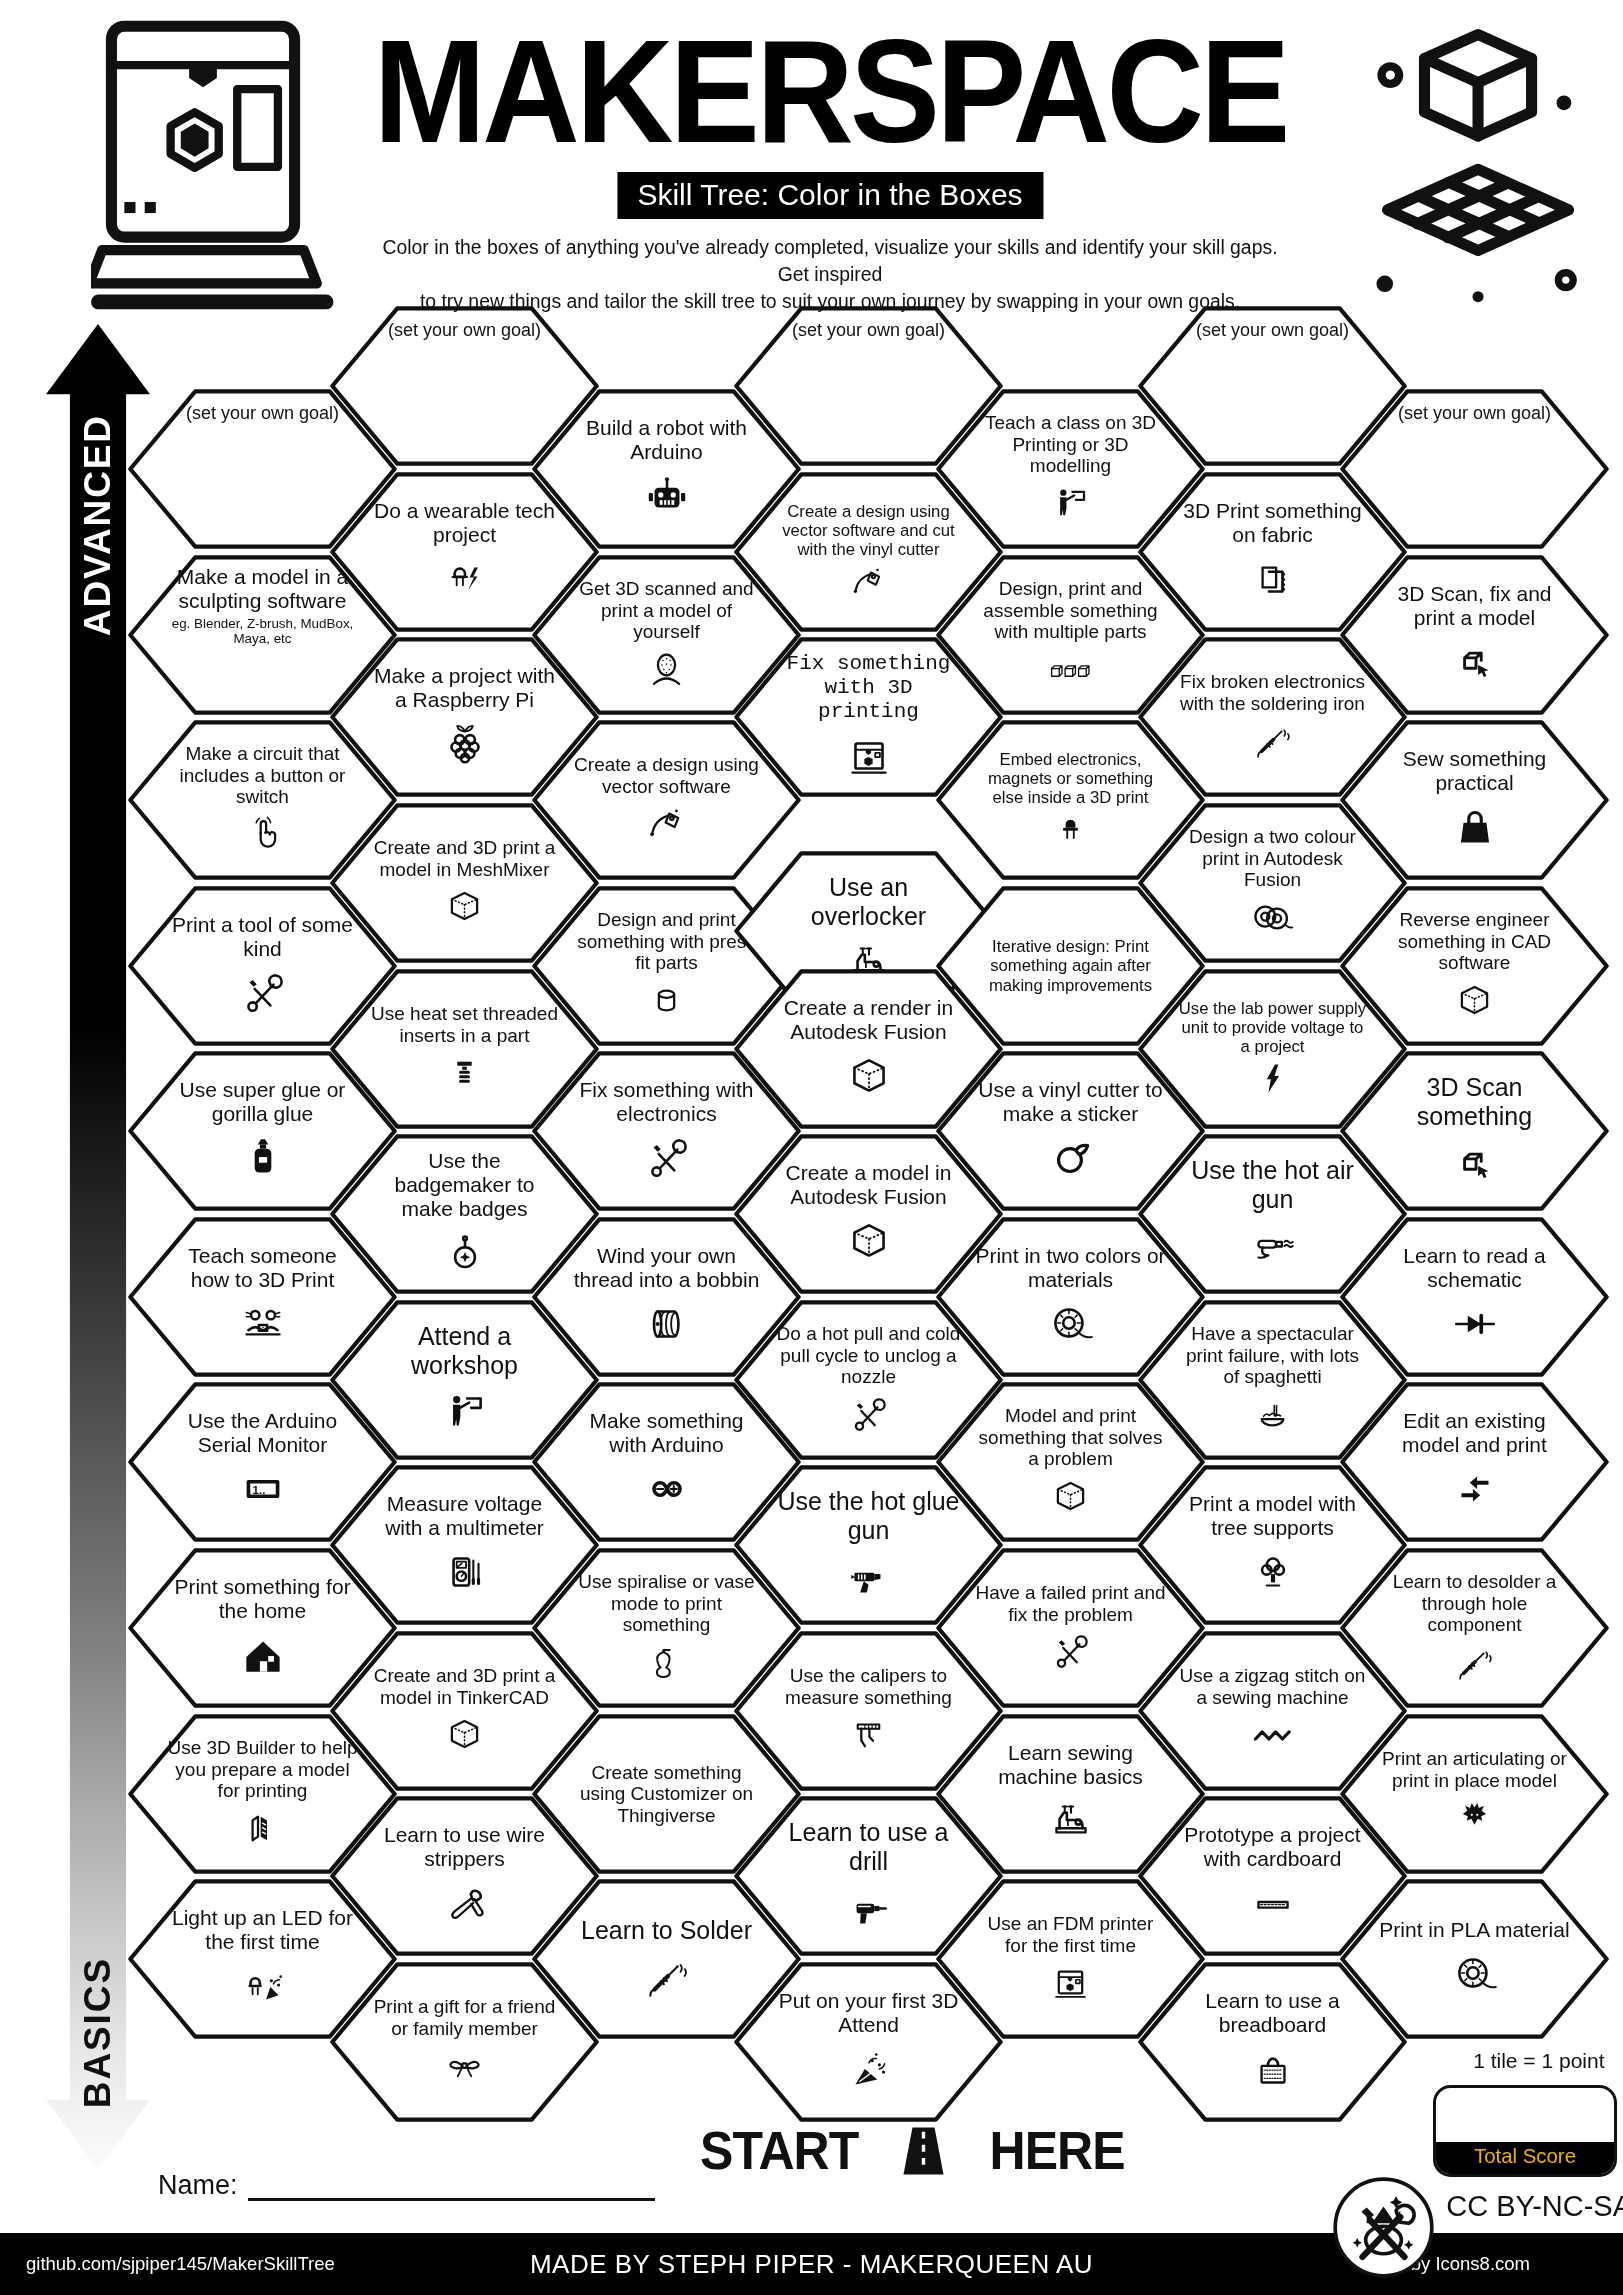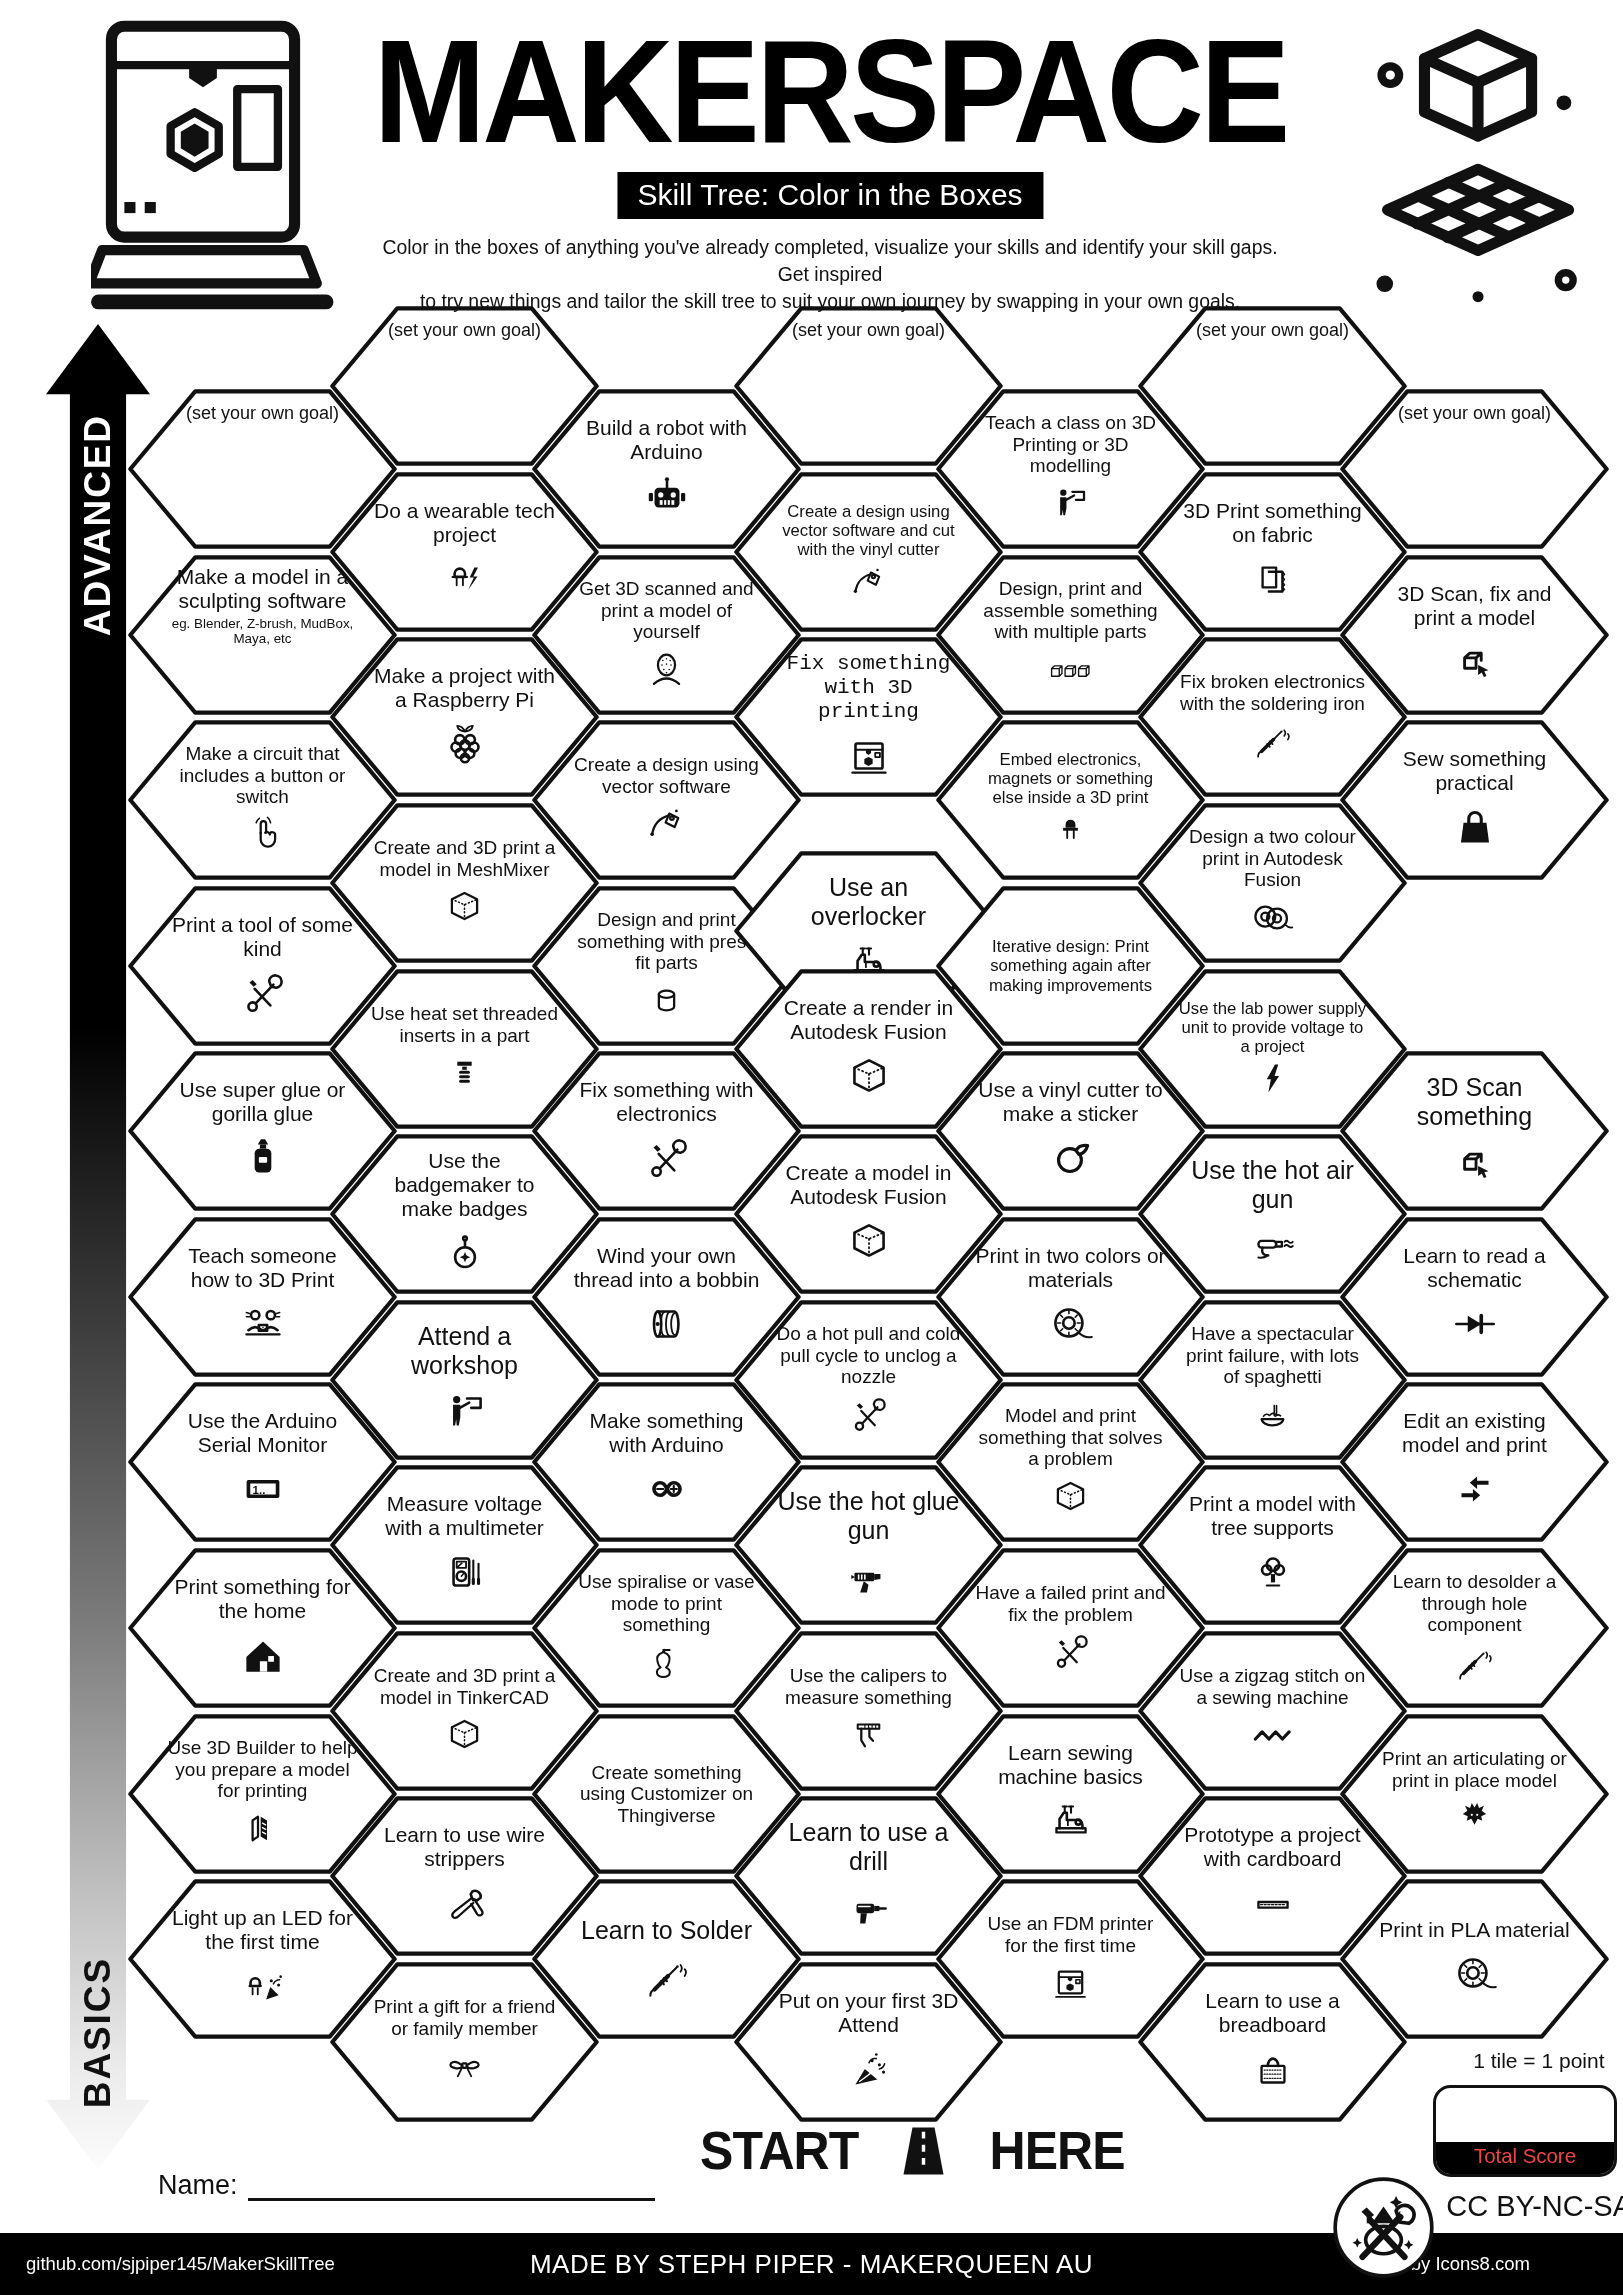--- a/index.html
+++ b/index.html
@@ -55,21 +55,21 @@
 
   .name-row{position:absolute;left:158px;top:2169px;display:flex;align-items:flex-end;z-index:2;}
   .name-row .name-caption{font-size:27px;}
   .name-line{width:407px;border-bottom:3.2px solid #111;height:29px;margin-left:10.2px;}
 
   .tile-note{position:absolute;right:18.5px;top:2049px;font-size:21px;z-index:2;}
   .score-box{position:absolute;left:1433px;top:2085px;width:178px;height:86px;z-index:2;
              border:3.2px solid #111;border-radius:17.6px;overflow:hidden;background:#fff;
              display:flex;flex-direction:column;}
   .score-input{flex:1;}
-  .score-bar{background:#000;color:#ef4444;font-size:20.4px;text-align:center;padding:3.7px 0 5.6px;}
+  .score-bar{background:#000;color:#eab308;font-size:20.4px;text-align:center;padding:3.7px 0 5.6px;}
 
   .cc-row{position:absolute;left:1331px;top:2175px;display:flex;align-items:center;z-index:4;}
   .cc-logo{width:105px;height:105px;}
   .cc-text{font-size:29px;margin-left:10.2px;margin-top:-42px;white-space:nowrap;}
 
   .footer{position:absolute;left:0;bottom:0;width:100%;height:62px;background:#000;color:#fff;
           display:flex;align-items:center;z-index:3;}
   .footer .f-left{font-size:18.5px;margin-left:26px;}
   .footer .f-center{font-size:26px;position:absolute;left:50%;transform:translateX(-50%);letter-spacing:0.5px;}
   .footer .f-right{font-size:18.5px;margin-left:auto;margin-right:93px;}
@@ -1146,20 +1146,31 @@
         <svg class="hex-bg" viewBox="0 0 582 346">
           <polygon points="145.5,5 436.5,5 577,173 436.5,341 145.5,341 5,173"></polygon>
         </svg>
         <div class="hex-content">
           <div class="hex-label">Sew something practical</div>
           <svg class="hex-icon" viewBox="0 0 112 112" width="52" height="52">
             <use href="#sym-bag"></use>
           </svg>
         </div>
       </div>
+      <div class="hex sz-l" style="left: 1340px; top: 886px;">
+        <svg class="hex-bg" viewBox="0 0 582 346">
+          <polygon points="145.5,5 436.5,5 577,173 436.5,341 145.5,341 5,173"></polygon>
+        </svg>
+        <div class="hex-content">
+          <div class="hex-label">Reverse engineer something in CAD software</div>
+          <svg class="hex-icon" viewBox="0 0 98 98" width="45" height="45">
+            <use href="#sym-cube-dotted"></use>
+          </svg>
+        </div>
+      </div>
       <div class="hex sz-s" style="left: 1340px; top: 1051px;">
         <svg class="hex-bg" viewBox="0 0 582 346">
           <polygon points="145.5,5 436.5,5 577,173 436.5,341 145.5,341 5,173"></polygon>
         </svg>
         <div class="hex-content">
           <div class="hex-label">3D Scan something</div>
           <svg class="hex-icon" viewBox="0 0 112 112" width="52" height="52">
             <use href="#sym-scan-cube"></use>
           </svg>
         </div>

